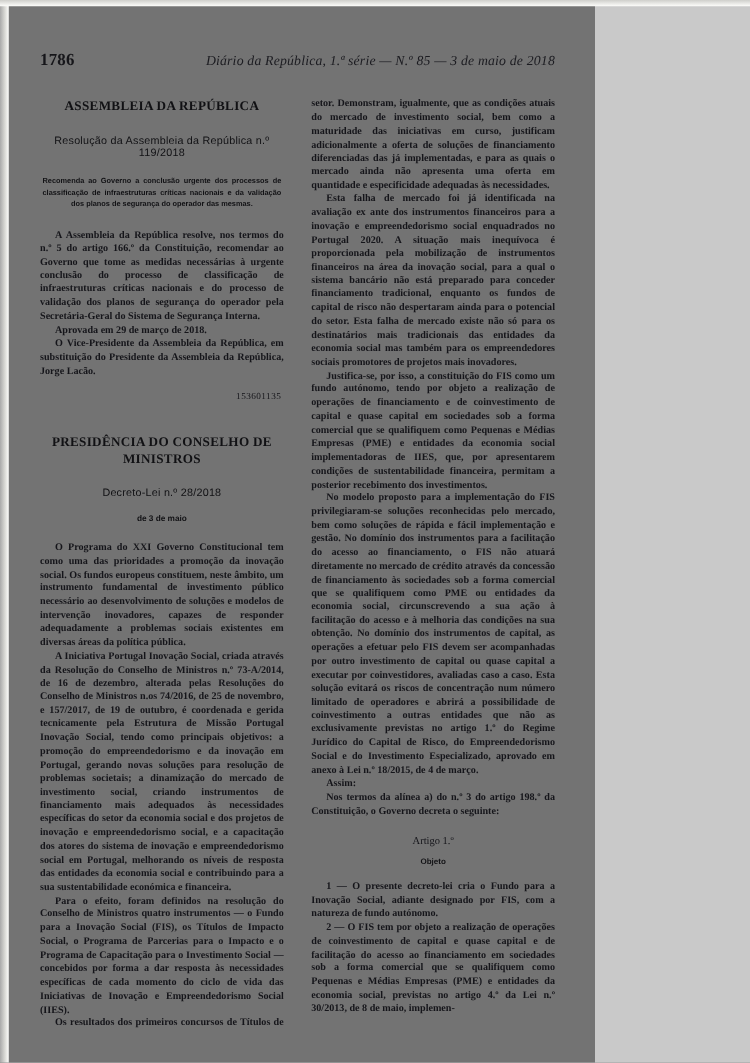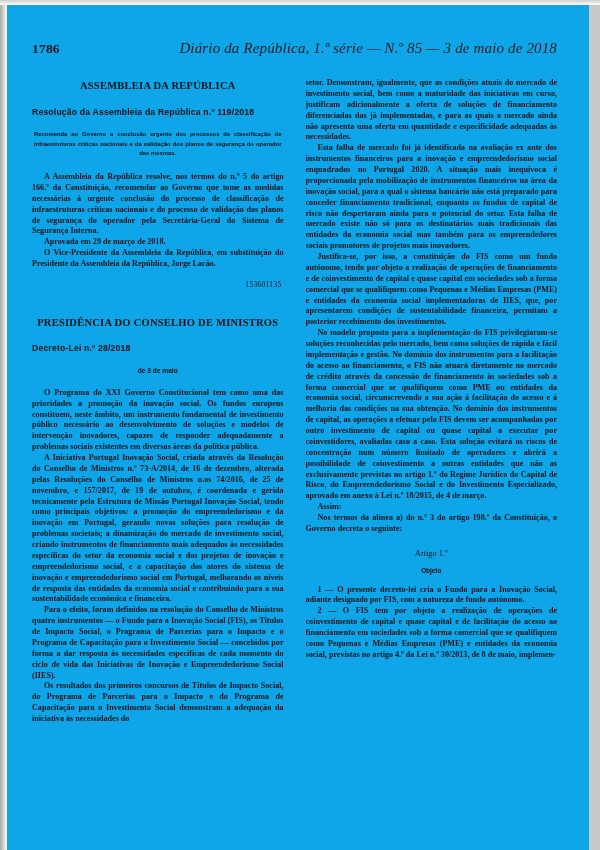--- a/index.html
+++ b/index.html
@@ -8,23 +8,23 @@
     background: #c9c9c9;
   }
   body {
     width: 600px;
     height: 850px;
     overflow: hidden;
     font-family: "Liberation Serif", serif;
   }
   .page {
     position: relative;
-    width: 589px;
+    width: 476px;
     height: 850px;
-    background: #0ea5e9;
+    background: #737373;
     box-sizing: border-box;
     padding: 40px 32px 34px 32px;
   }
   
   .scan-edge-left {
     position: absolute;
     left: 0; top: 0;
     width: 7px; height: 850px;
     background: linear-gradient(to right, #a9a9a9 0%, #d8d8d4 55%, #fdfdfb 100%);
     pointer-events: none;
@@ -48,21 +48,21 @@
   .folio {
     font-family: "Liberation Serif", serif;
     font-size: 13.5px;
     font-weight: 700;
     color: #16161a;
     letter-spacing: .2px;
   }
   .runhead-title {
     font-family: "Liberation Serif", serif;
     font-style: italic;
-    font-size: 15px;
+    font-size: 11px;
     color: #1b1b20;
     letter-spacing: .15px;
     white-space: nowrap;
   }
 
   
   .columns {
     display: flex;
     gap: 22px;
     height: 745px;
@@ -78,23 +78,24 @@
     text-align: center;
     font-family: Liberation Serif, serif;
     font-size: 10.5px;
     font-weight: 700;
     letter-spacing: .25px;
     color: #111114;
     margin: 2px 0 14px 0;
     line-height: 1.2;
   }
   .act-head {
+    text-align: center;
     font-family: "Liberation Sans", sans-serif;
     font-size: 8.6px;
-    font-weight: 700;
+    font-weight: 400;
     letter-spacing: .2px;
     color: #111114;
     margin: 0 0 13px 0;
     line-height: 1.25;
   }
   .act-subhead {
     text-align: center;
     font-family: "Liberation Sans", sans-serif;
     font-size: 6.6px;
     font-weight: 700;

